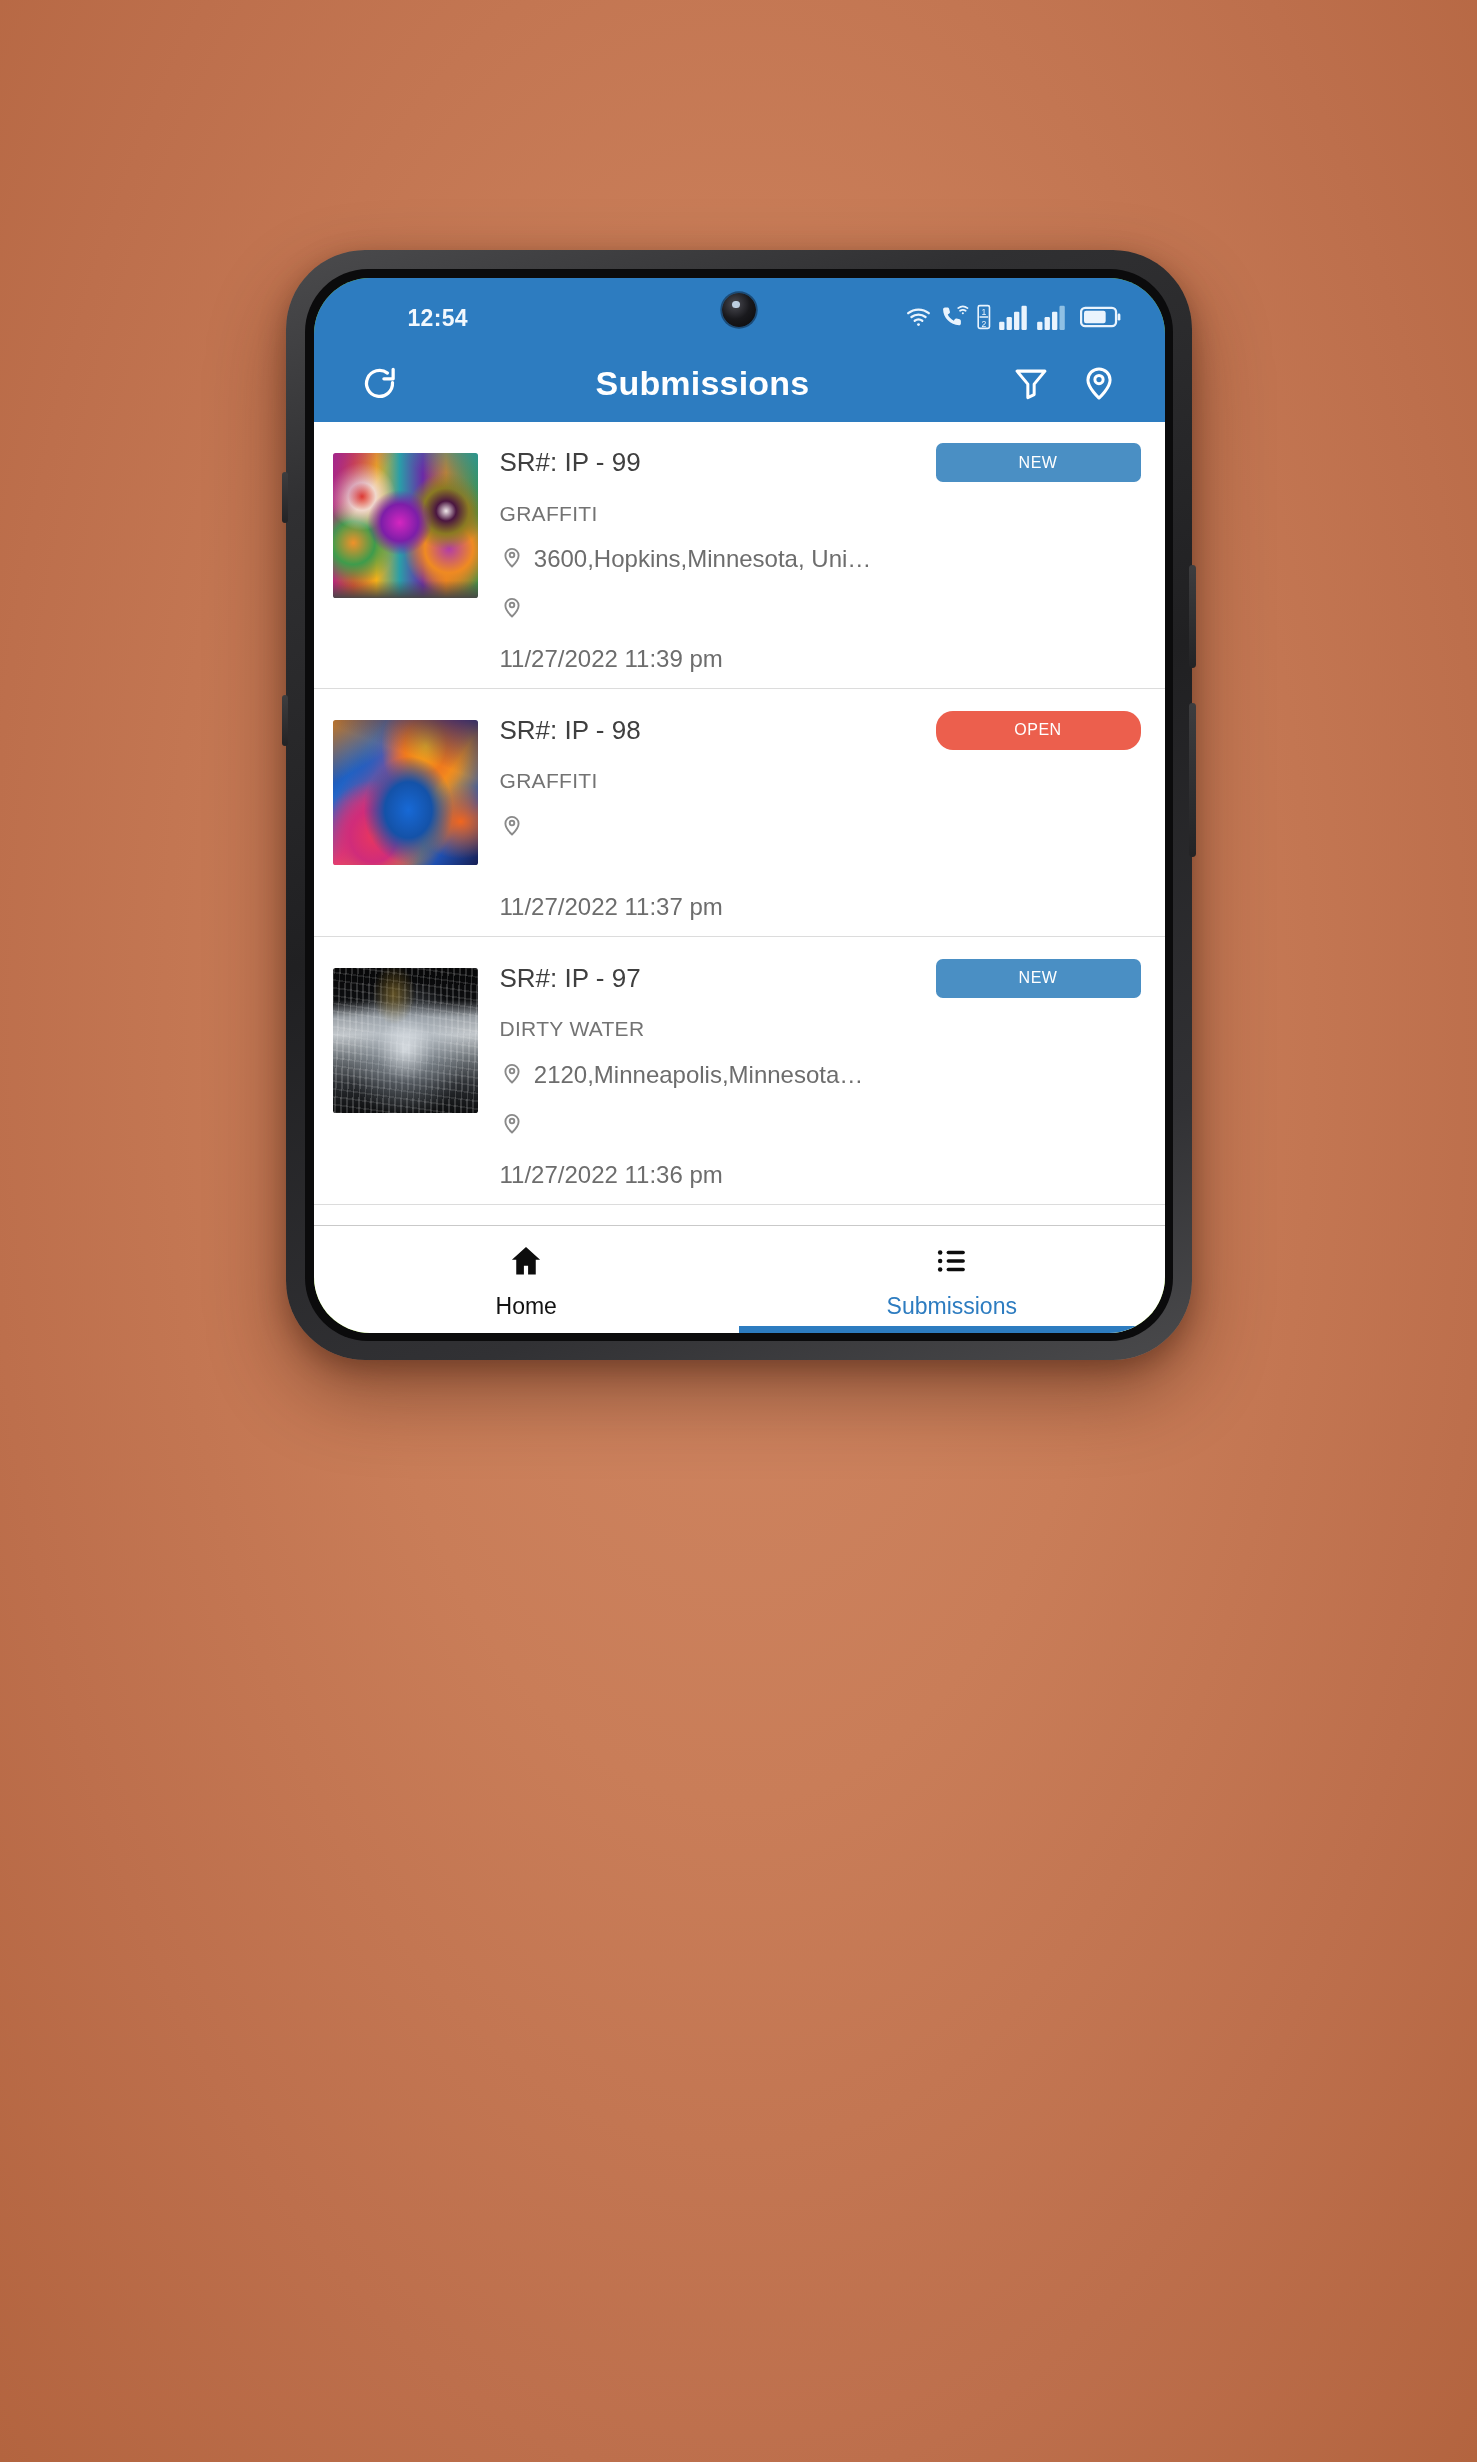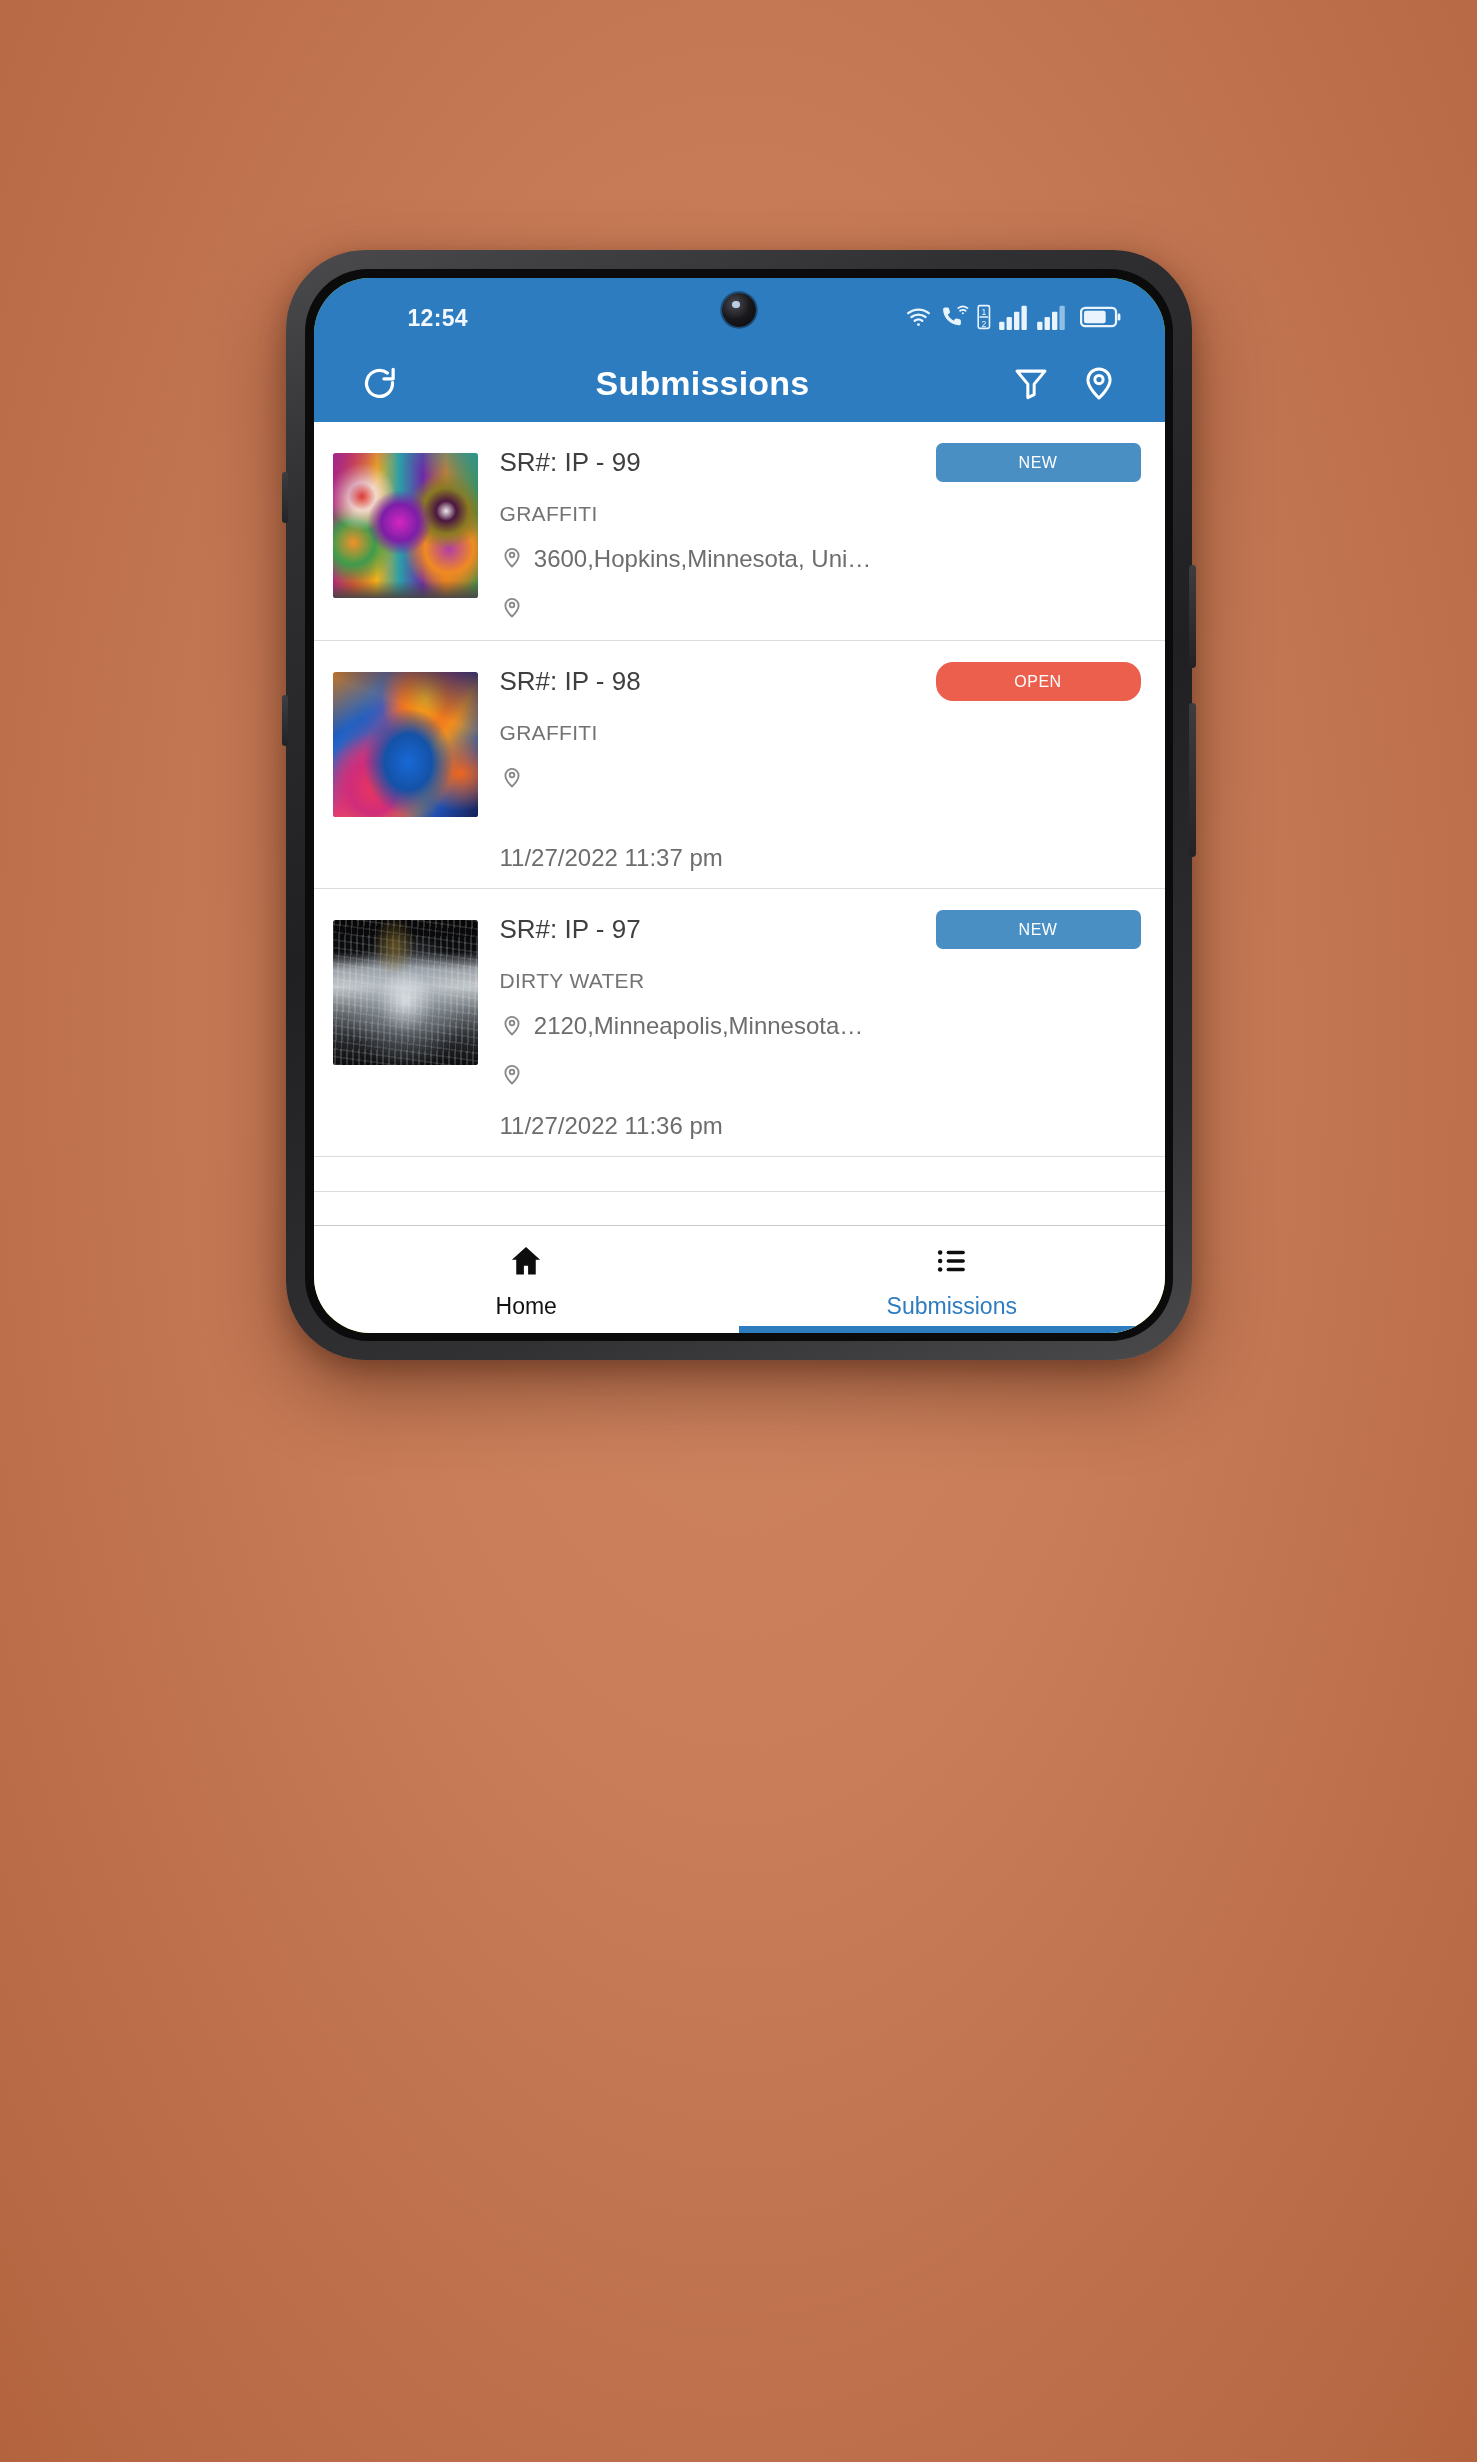--- a/index.html
+++ b/index.html
@@ -253,20 +253,21 @@
             </div>
             <div class="addr-row">
               <span>
                 <svg width="24" height="24" viewBox="0 0 24 24" fill="none" stroke="#8a8a8a" stroke-width="1.9" stroke-linejoin="round">
                   <path d="M12 21.5s6.6-6.2 6.6-11A6.6 6.6 0 005.4 10.5c0 4.8 6.6 11 6.6 11z"></path>
                   <circle cx="12" cy="10.1" r="2.3"></circle>
                 </svg>
               </span>
               <span class="addr-txt"></span>
             </div>
+            <div class="date">11/27/2022 11:39 pm</div>
           </div>
         </div>
 
         <div class="card">
           <div class="thumb" style="background:
               linear-gradient(200deg, rgba(20,30,110,.85) 0%, rgba(20,30,110,0) 30%),
               linear-gradient(150deg, rgba(240,140,20,.8) 0%, rgba(240,140,20,0) 28%),
               radial-gradient(ellipse at 52% 62%, #1769d6 0%, #1452a8 22%, rgba(20,82,168,0) 42%),
               radial-gradient(ellipse at 64% 18%, #f5b31a 0%, #ef7a1c 16%, rgba(239,122,28,0) 34%),
               radial-gradient(ellipse at 28% 80%, #e8365f 0%, #d02c7a 16%, rgba(208,44,122,0) 34%),

